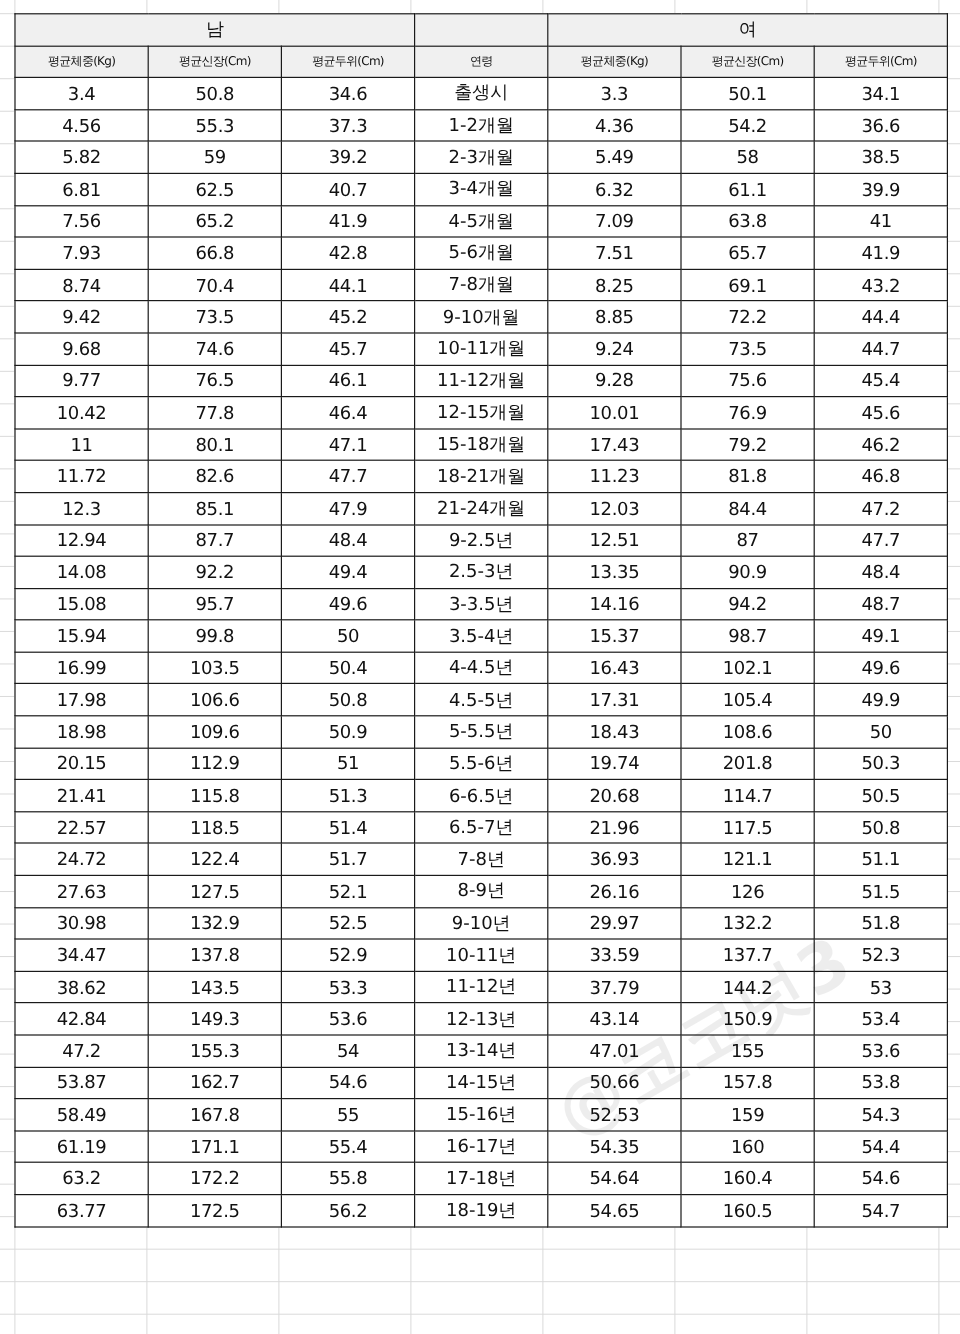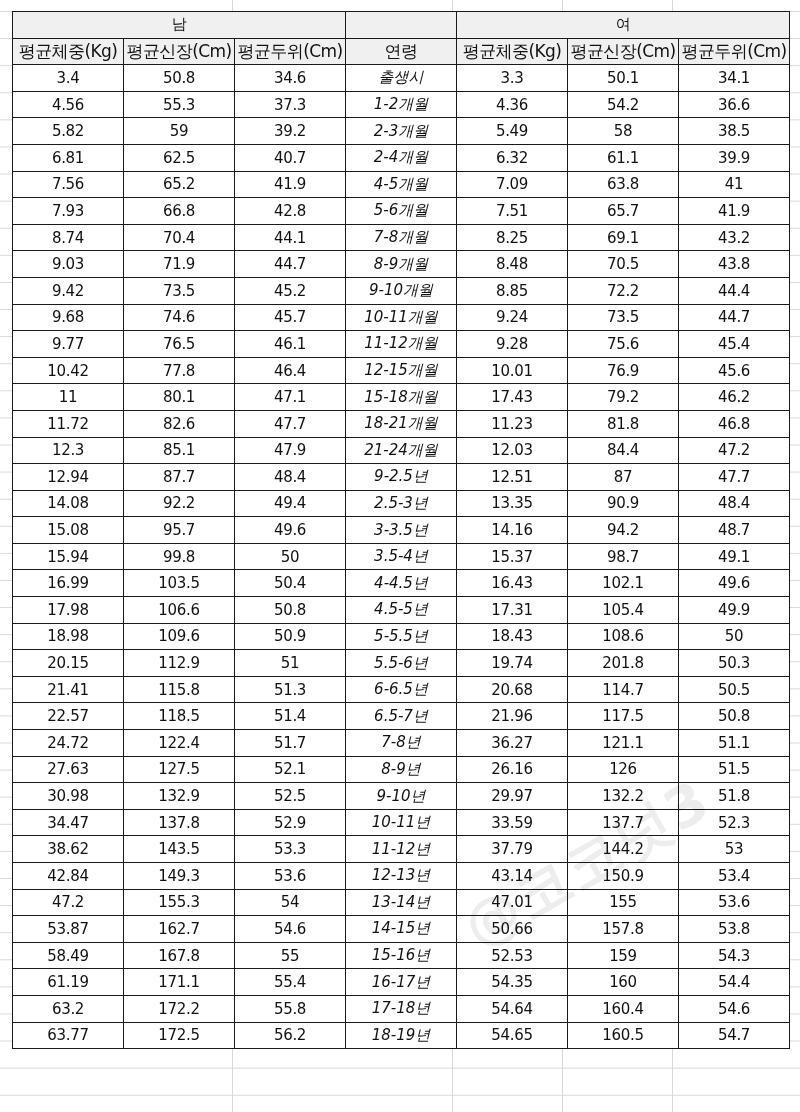--- a/index.html
+++ b/index.html
@@ -50,26 +50,25 @@
       font-size: 15px;
       font-weight: normal;
       white-space: nowrap;
       overflow: hidden;
       letter-spacing: -0.3px;
     }
     table.growth thead th {
       background: #f0f0f0;
     }
     table.growth thead tr.sub th {
-      font-size: 17px;
+      font-size: 10px;
       letter-spacing: -0.6px;
     }
     table.growth tbody td.age {
       letter-spacing: 0px;
-      font-style: italic;
     }
     .watermark {
       position: absolute;
       left: 450px;
       top: 900px;
       font-size: 56px;
       font-weight: bold;
       color: rgba(0,0,0,0.07);
       transform: rotate(-30deg);
       transform-origin: left top;
@@ -127,21 +126,21 @@
           <td>39.2</td>
           <td class="age">2-3개월</td>
           <td>5.49</td>
           <td>58</td>
           <td>38.5</td>
         </tr>
         <tr>
           <td>6.81</td>
           <td>62.5</td>
           <td>40.7</td>
-          <td class="age">2-4개월</td>
+          <td class="age">3-4개월</td>
           <td>6.32</td>
           <td>61.1</td>
           <td>39.9</td>
         </tr>
         <tr>
           <td>7.56</td>
           <td>65.2</td>
           <td>41.9</td>
           <td class="age">4-5개월</td>
           <td>7.09</td>
@@ -160,29 +159,20 @@
         <tr>
           <td>8.74</td>
           <td>70.4</td>
           <td>44.1</td>
           <td class="age">7-8개월</td>
           <td>8.25</td>
           <td>69.1</td>
           <td>43.2</td>
         </tr>
         <tr>
-          <td>9.03</td>
-          <td>71.9</td>
-          <td>44.7</td>
-          <td class="age">8-9개월</td>
-          <td>8.48</td>
-          <td>70.5</td>
-          <td>43.8</td>
-        </tr>
-        <tr>
           <td>9.42</td>
           <td>73.5</td>
           <td>45.2</td>
           <td class="age">9-10개월</td>
           <td>8.85</td>
           <td>72.2</td>
           <td>44.4</td>
         </tr>
         <tr>
           <td>9.68</td>
@@ -326,21 +316,21 @@
           <td class="age">6.5-7년</td>
           <td>21.96</td>
           <td>117.5</td>
           <td>50.8</td>
         </tr>
         <tr>
           <td>24.72</td>
           <td>122.4</td>
           <td>51.7</td>
           <td class="age">7-8년</td>
-          <td>36.27</td>
+          <td>36.93</td>
           <td>121.1</td>
           <td>51.1</td>
         </tr>
         <tr>
           <td>27.63</td>
           <td>127.5</td>
           <td>52.1</td>
           <td class="age">8-9년</td>
           <td>26.16</td>
           <td>126</td>

